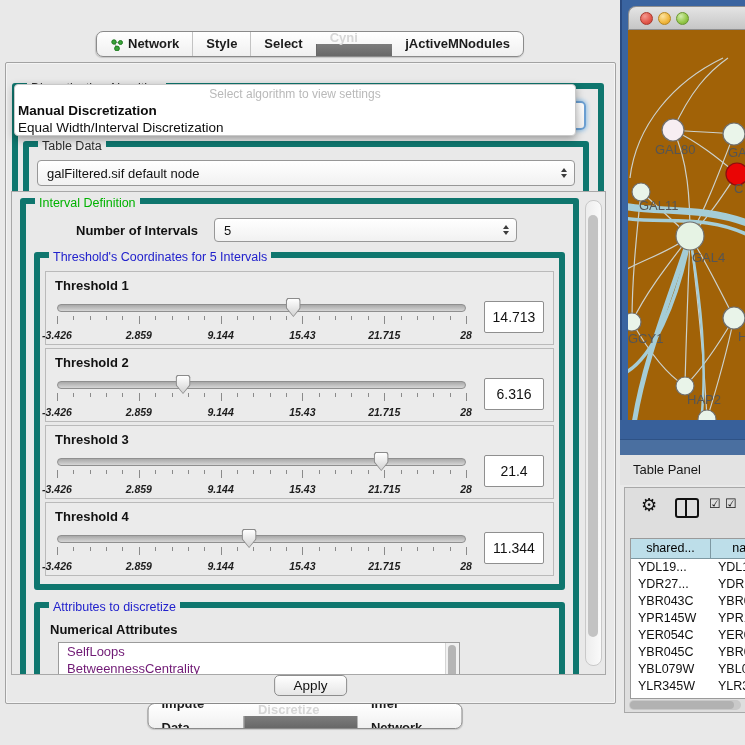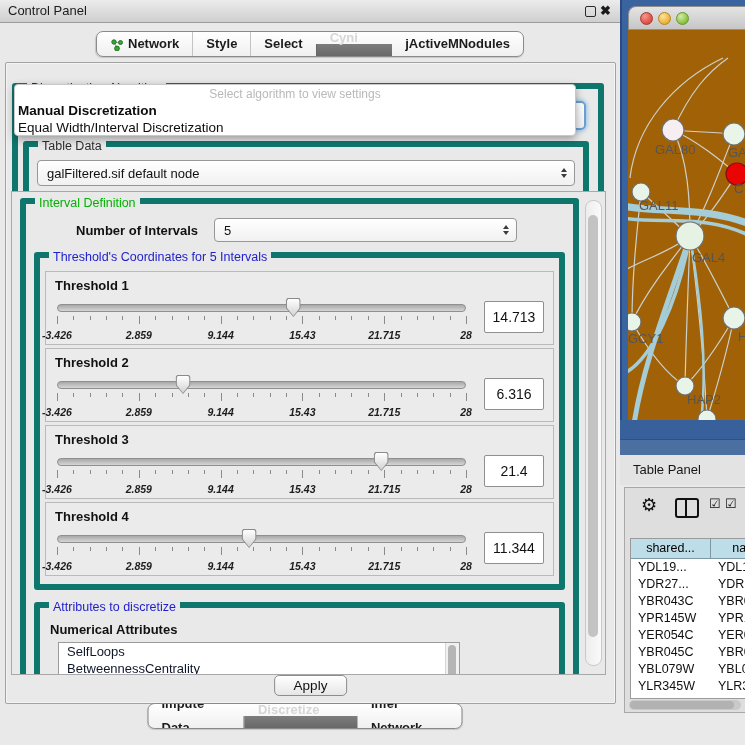--- a/index.html
+++ b/index.html
@@ -77,21 +77,21 @@
   .tick{position:absolute;top:1px;width:1px;background:#8a8a8a;}
   .tick.minor{height:4px;} .tick.major{height:8px;}
   .tlabels{position:absolute;left:2px;right:2px;top:32px;height:11px;font-style:italic;}
   .tlab{position:absolute;transform:translateX(-50%);font-size:10.5px;font-weight:bold;color:#1d1d1d;white-space:nowrap;}
   .valfield{width:54px;height:28px;border:1px solid #8f8f8f;border-radius:2px;background:#fff;
       font-family:"Liberation Sans",sans-serif;font-size:14px;color:#111;text-align:center;}
   #attrs-group{margin:12px 2px 0;padding:12px 8px 8px;}
   #attrs-sub{font-size:13px;font-weight:bold;color:#111;margin:2px 0 5px 2px;}
   #attr-list{position:relative;margin-left:10px;width:400px;height:50px;background:#fff;
       border:1px solid #9b9b9b;overflow:hidden;}
-  .attr-item{font-size:13px;color:#0f172a;line-height:17px;padding-left:8px;white-space:nowrap;}
+  .attr-item{font-size:13px;color:#701a75;line-height:17px;padding-left:8px;white-space:nowrap;}
   #attr-scroll{position:absolute;right:0;top:0;bottom:0;width:13px;background:#f1f1f1;border-left:1px solid #d5d5d5;}
   #attr-scroll .thumbv{position:absolute;left:2px;top:2px;width:8px;height:34px;background:#b5b5b5;border-radius:5px;}
   #apply-btn{position:absolute;bottom:7px;left:50%;transform:translateX(-50%);
       padding:2px 19px;font-family:"Liberation Sans",sans-serif;font-size:13.5px;color:#111;
       background:linear-gradient(#ffffff,#e6e6e6);border:1px solid #8d8d8d;border-radius:5px;}
   
   #net-frame{position:absolute;left:620px;top:0;width:125px;height:455px;background:#3a64a0;
       border-left:2px solid #2b4b80;box-sizing:border-box;}
   #net-band1{position:absolute;left:620px;top:420px;width:125px;height:19px;background:#38609a;}
   #net-band2{position:absolute;left:620px;top:439px;width:125px;height:16px;background:#4a6fa0;border-top:1px solid #2e5286;box-sizing:border-box;}
@@ -120,25 +120,20 @@
   .tb-cell{box-sizing:border-box;padding-left:7px;font-size:12.5px;color:#101010;line-height:17px;
       overflow:hidden;white-space:nowrap;}
   #tp-hscroll{position:absolute;left:4px;top:212px;width:112px;height:10px;background:#c9c9c9;border-radius:5px;}
   #tp-hscroll .thumbh{position:absolute;left:1px;top:1px;width:104px;height:8px;background:#b2b2b2;border-radius:4px;}
   svg text{font-family:"Liberation Sans",sans-serif;}
 </style>
 </head>
 <body>
 
 <div id="cp">
-  <div id="cp-titlebar">
-    <span id="cp-title">Control Panel</span>
-    <span id="float-btn" class="winbtn"></span>
-    <span id="close-btn" class="winbtn">✖</span>
-  </div>
 
   <div id="top-tabs" class="tabbar">
       <div class="tab">
         <svg width="13" height="13">
           <line x1="4" y1="4" x2="10" y2="5" stroke="#9a9a9a"></line>
           <line x1="4" y1="4" x2="7" y2="10" stroke="#9a9a9a"></line>
           <circle cx="4" cy="4" r="2.2" fill="#3aa33a" stroke="#1f7a1f"></circle>
           <circle cx="10.5" cy="4.5" r="2" fill="#3aa33a" stroke="#1f7a1f"></circle>
           <circle cx="7" cy="10.5" r="2.4" fill="#3aa33a" stroke="#1f7a1f"></circle>
         </svg>

